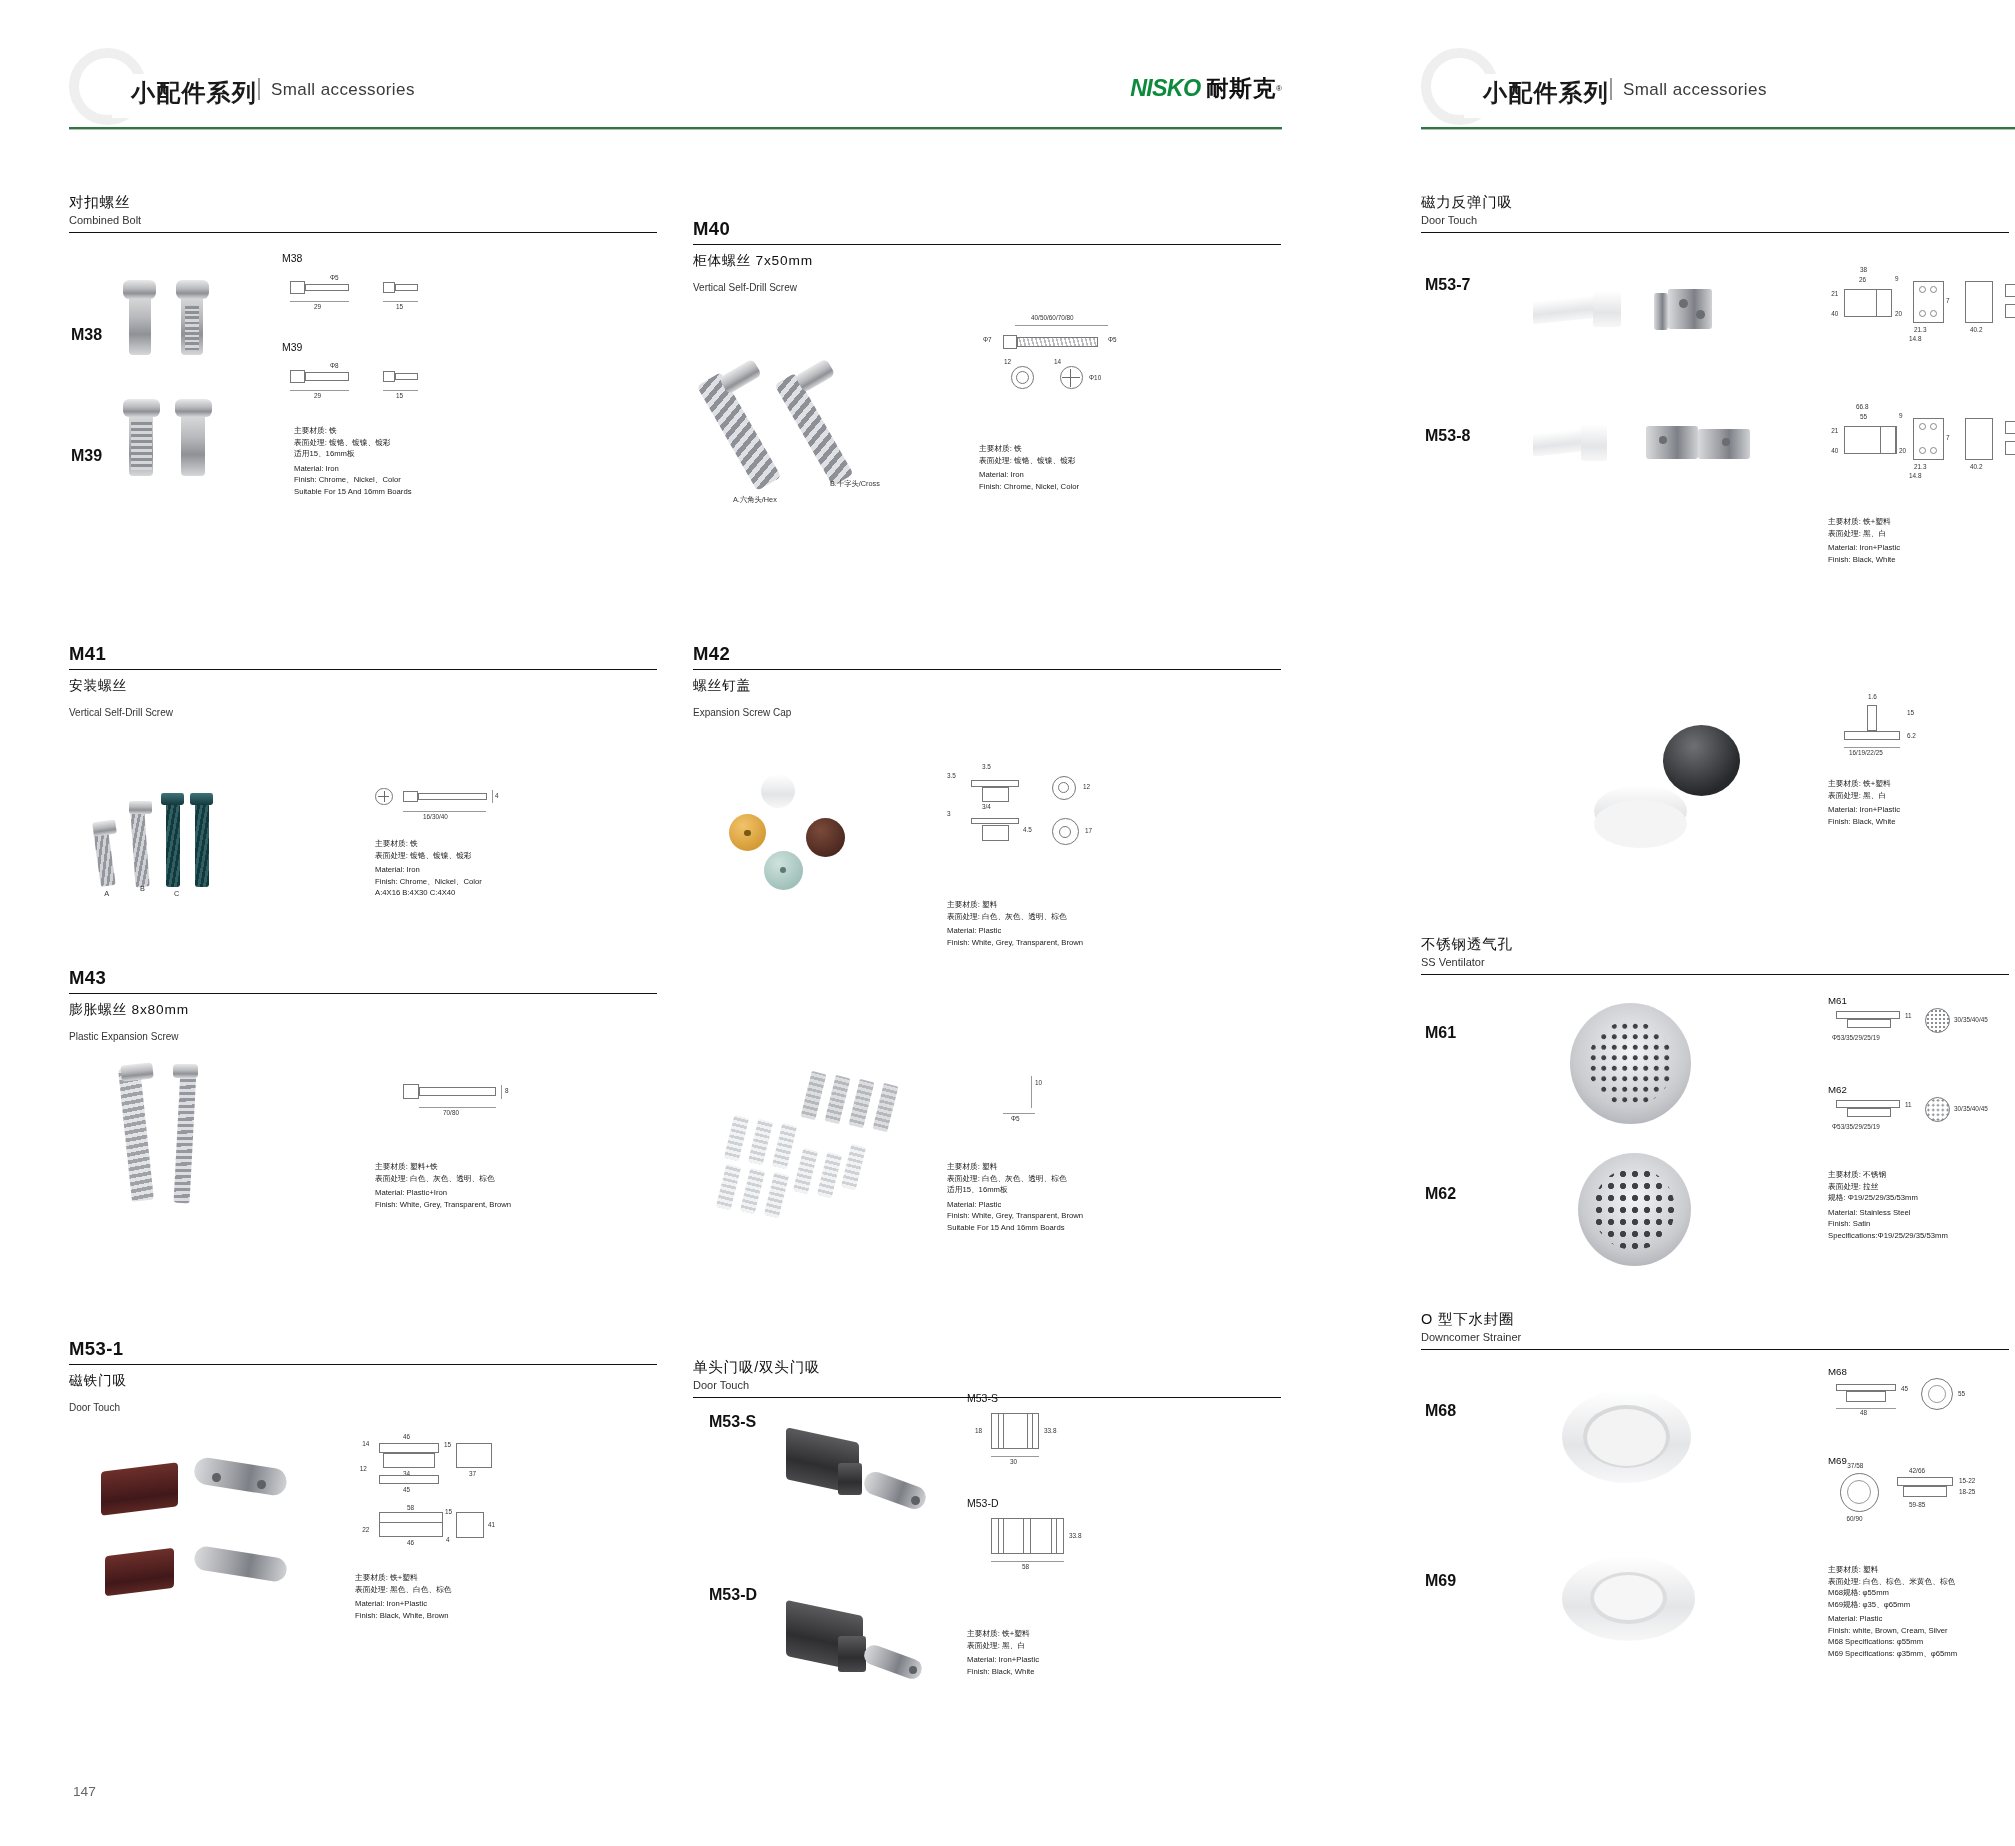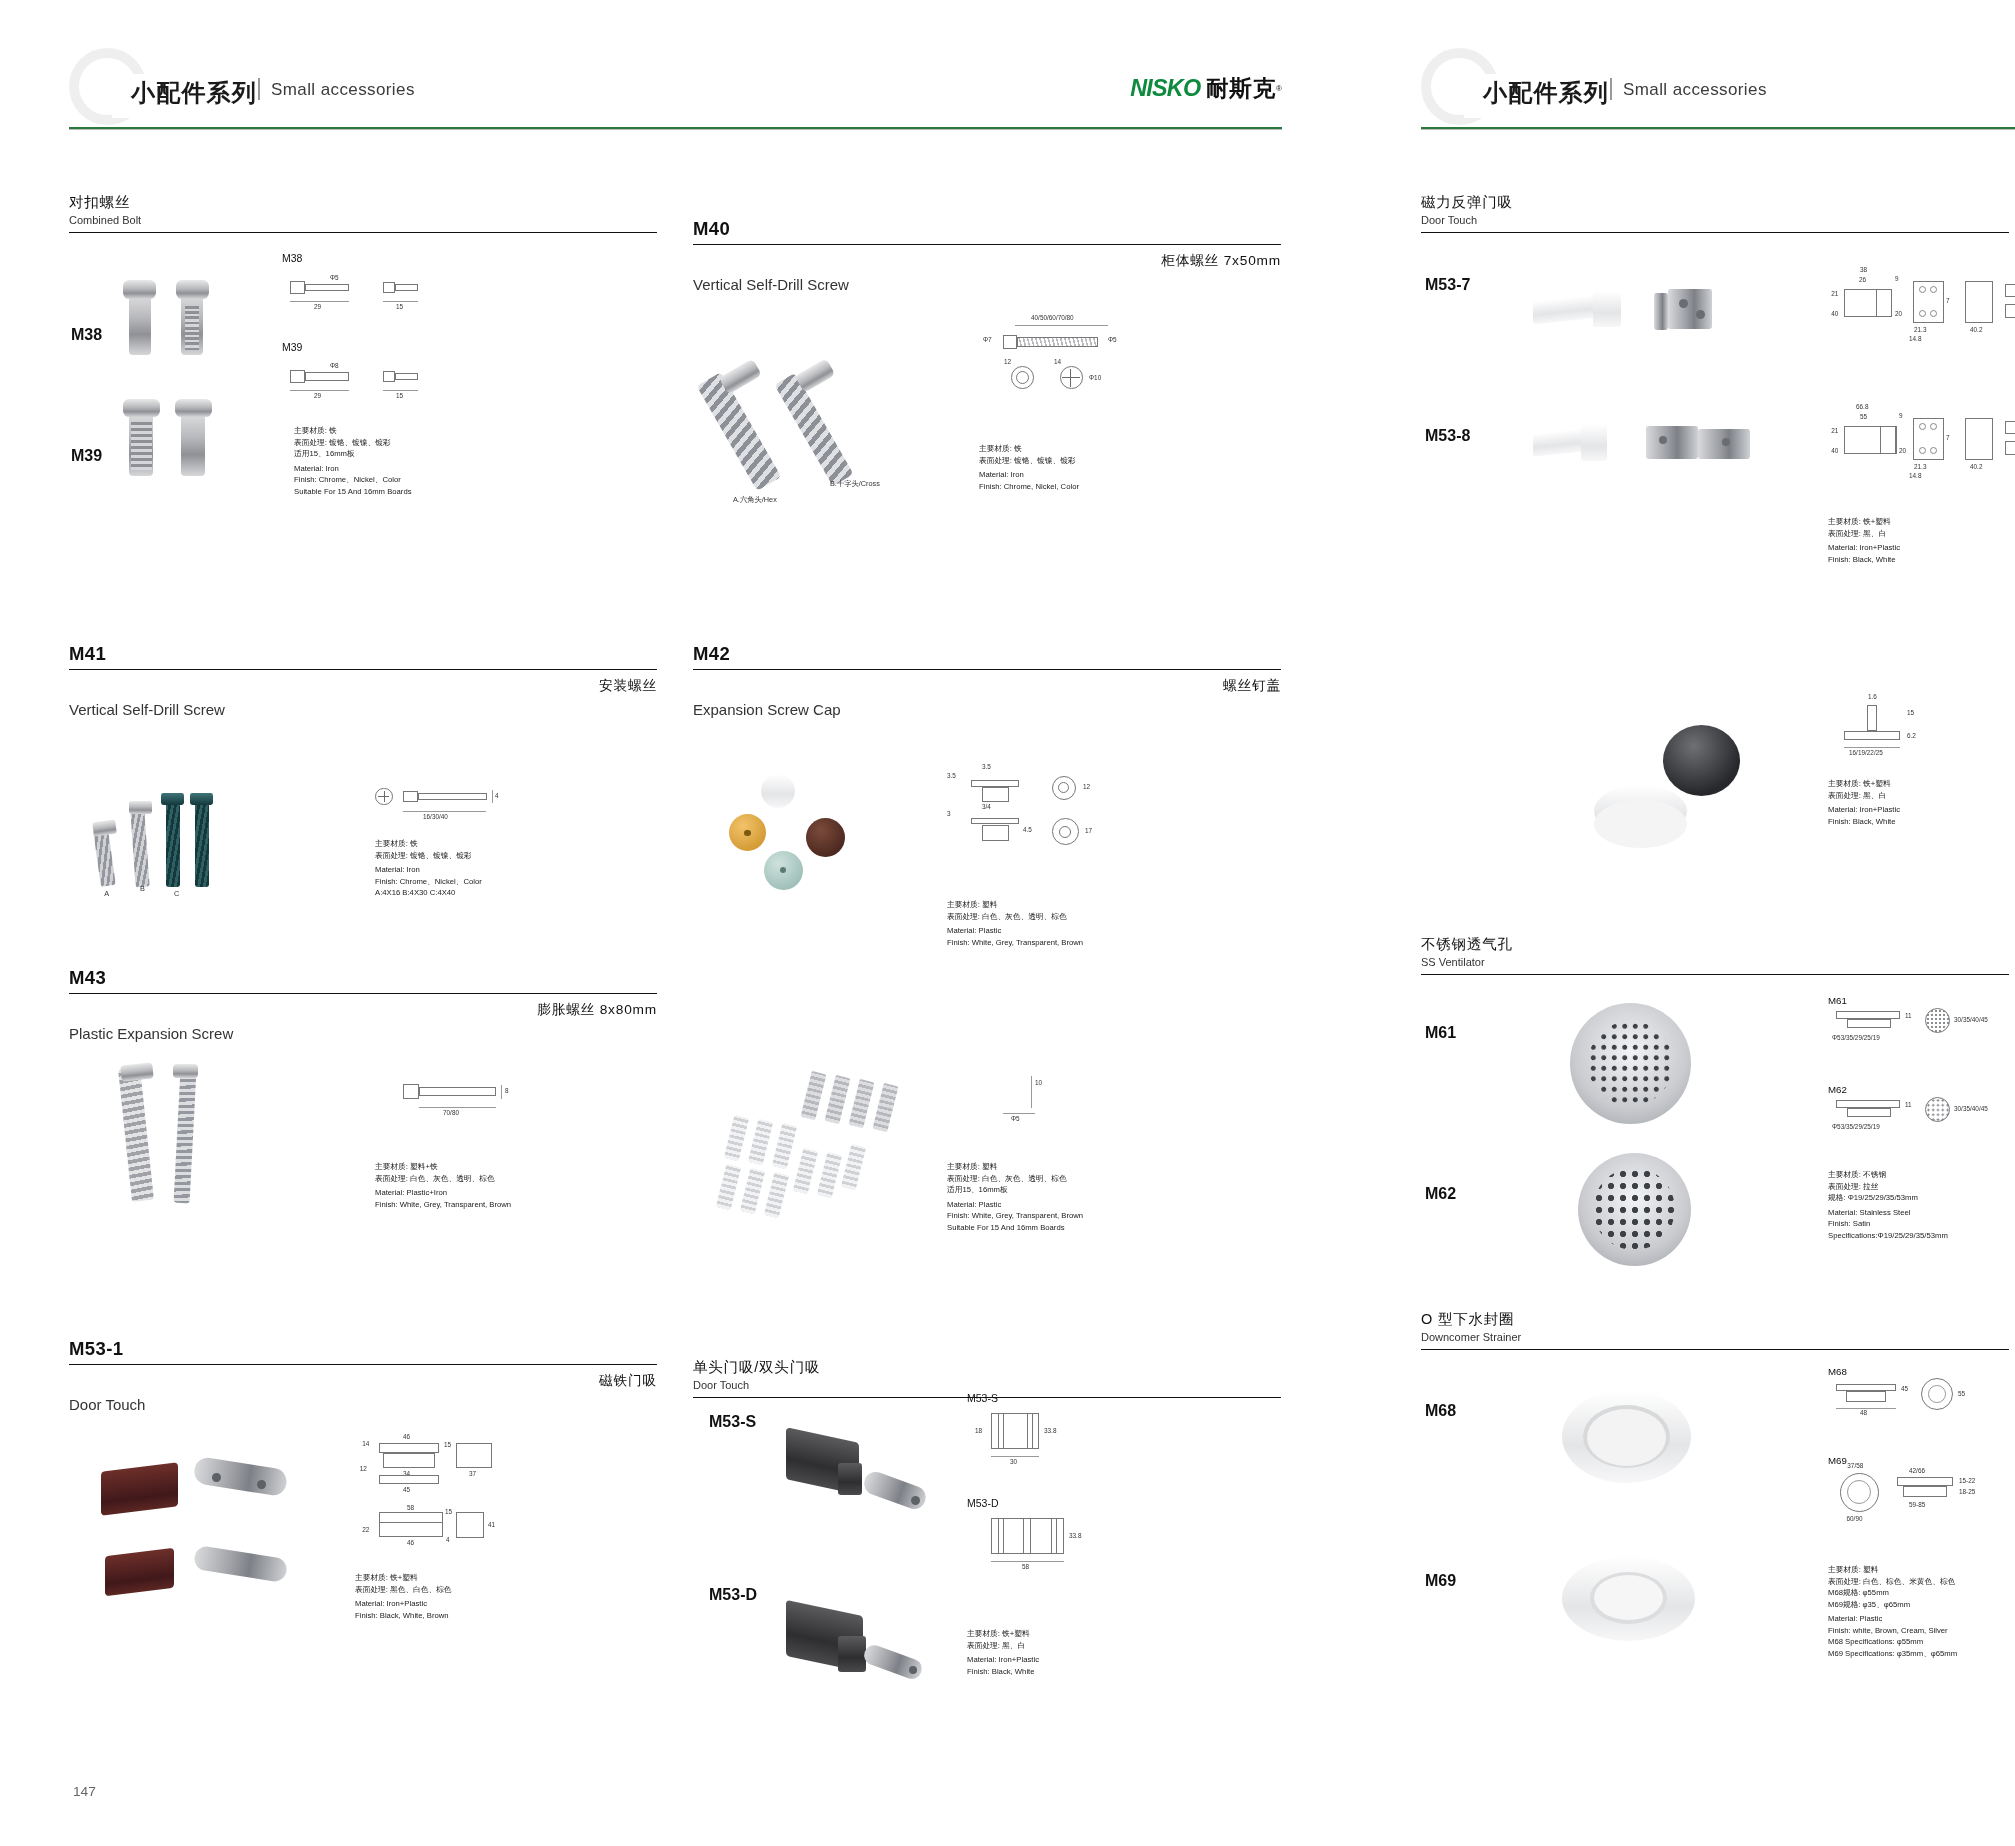--- a/index.html
+++ b/index.html
@@ -23,22 +23,22 @@
 
   .logo{position:absolute;right:0;top:24px;height:32px;display:flex;align-items:center;}
   .logo-n{font-size:23.4px;font-weight:bold;color:#0e8a3e;letter-spacing:-0.8px;font-style:italic;}
   .logo-cn{font-size:22.6px;font-weight:bold;color:#111;margin-left:5.6px;letter-spacing:0.8px;}
   .logo-r{font-size:8px;vertical-align:super;color:#111;}
 
   
   .sec{position:absolute;width:588px;}
   .sec-code{font-size:18.5px;font-weight:bold;color:#111;letter-spacing:0.4px;}
   .sec-line{width:588px;height:1.2px;background:#111;margin-top:4px;}
-  .sec-cn{font-size:13.7px;color:#111;margin-top:7.3px;letter-spacing:0.8px;text-align:right;}
-  .sec-en{font-size:15px;color:#333;margin-top:6px;}
+  .sec-cn{font-size:13.7px;color:#111;margin-top:7.3px;letter-spacing:0.8px;}
+  .sec-en{font-size:10px;color:#333;margin-top:12px;}
   .sec-title-cn{font-size:14.5px;color:#111;letter-spacing:0.8px;}
   .sec-title-en{font-size:11px;color:#333;margin-top:2.4px;}
 
   .var-code{font-size:16px;font-weight:bold;color:#111;}
   .part-code{font-size:13px;color:#111;}
   .dim{font-size:7.3px;color:#333;}
   .dim-s{font-size:6.4px;color:#333;}
 
   .spec{position:absolute;font-size:7.7px;line-height:1.5;color:#1a1a1a;}
 

